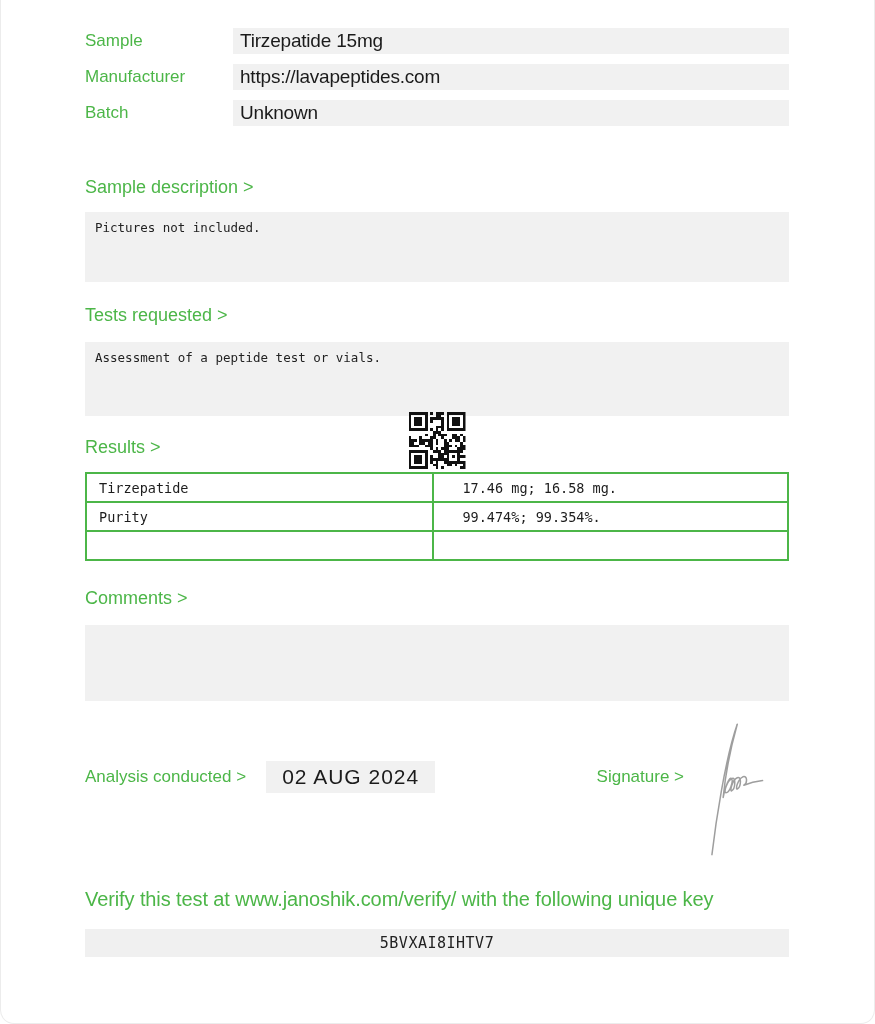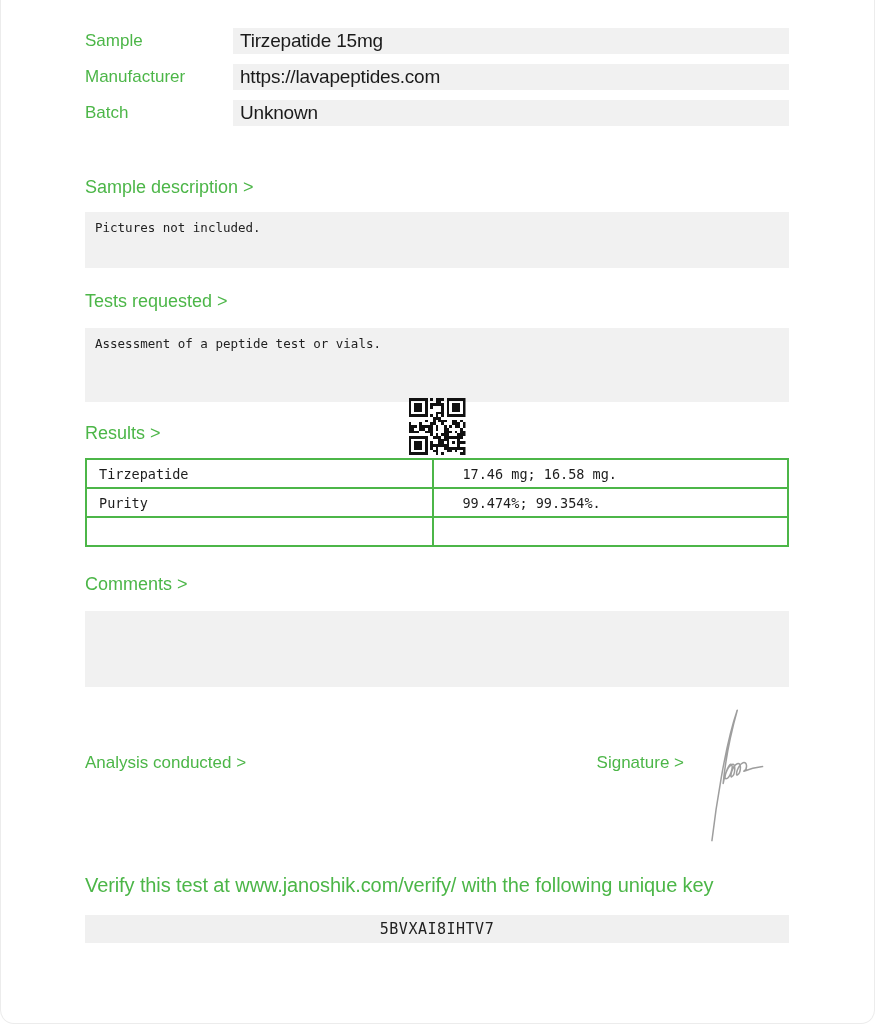--- a/index.html
+++ b/index.html
@@ -35,21 +35,21 @@
   .t-desc{margin:50px 0 14px;}
   .t-tests{margin:22px 0 16px;}
   .t-comments{margin:26px 0 16px;}
   
   .gray-box{
     background:var(--box-gray);
     box-sizing:border-box;padding:8px 10px;
     font-family:"DejaVu Sans Mono",monospace;
     font-size:12.5px;color:#222;
   }
-  .desc-box{height:56px;}
+  .desc-box{height:70px;}
   .tests-box{height:74px;}
   .comments-box{height:76px;}
   
   .results-header{position:relative;height:56px;}
   .t-results{position:absolute;left:0;top:20px;margin:0;}
   .qr{position:absolute;left:50%;top:-4px;transform:translateX(-50%);width:57px;height:57px;}
   
   .results-table{width:100%;border-collapse:collapse;table-layout:fixed;}
   .results-table td{
     border:2px solid var(--accent-green);
@@ -365,20 +365,21 @@
         <td class="value-cell"></td>
       </tr>
     </tbody>
   </table>
 
   <h2 class="section-title t-comments">Comments &gt;</h2>
   <div class="gray-box comments-box"></div>
 
   <div class="footer-row">
     <span class="green-label">Analysis conducted &gt;</span>
+    <span class="date-box">02 AUG 2024</span>
     <span class="green-label signature-label">Signature &gt;</span>
     <svg class="signature" viewBox="0 0 80 152" xmlns="http://www.w3.org/2000/svg">
       <path d="M 17,146 C 21,112 31,44 44,7 C 37,32 31,64 29,85
                C 31,73 36,62 38,65 C 40,68 36,80 32,80 C 29,80 33,68 38,65
                C 43,62 42,76 38,78 C 36,79 38,67 44,64 C 49,62 48,74 44,76
                C 42,77 44,66 50,63 C 55,61 55,70 51,72 C 56,70 63,68 71,67" fill="none" stroke="#9e9e9e" stroke-width="1.6" stroke-linecap="round" stroke-linejoin="round"></path>
     </svg>
   </div>
 
   <div class="verify-text">Verify this test at www.janoshik.com/verify/ with the following unique key</div>

